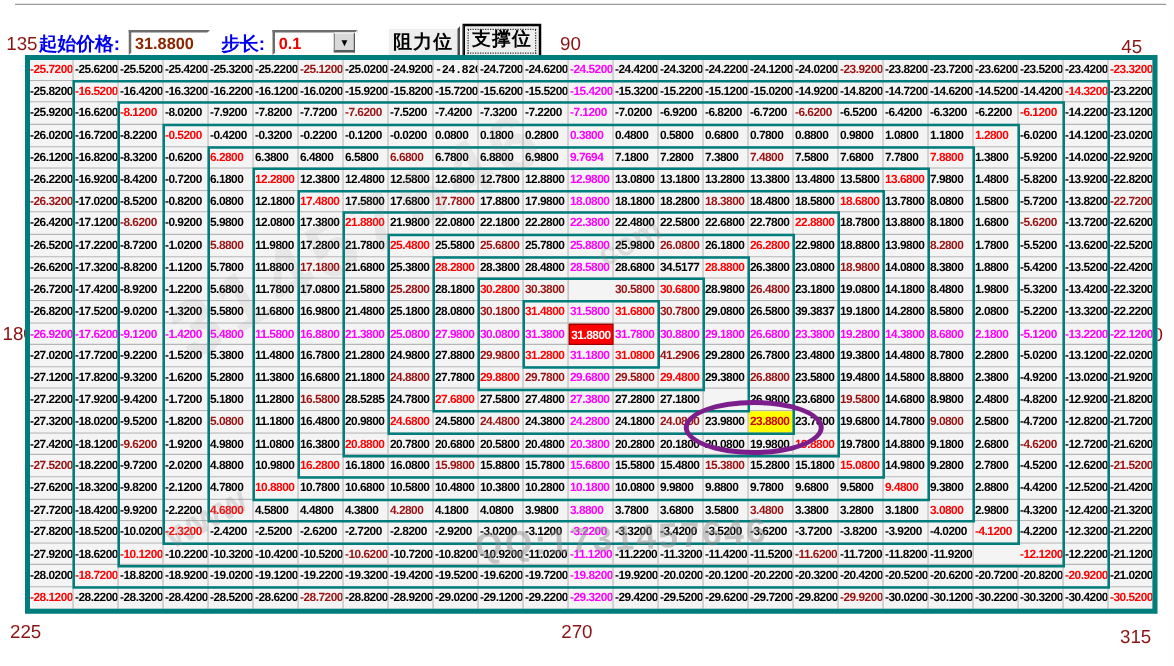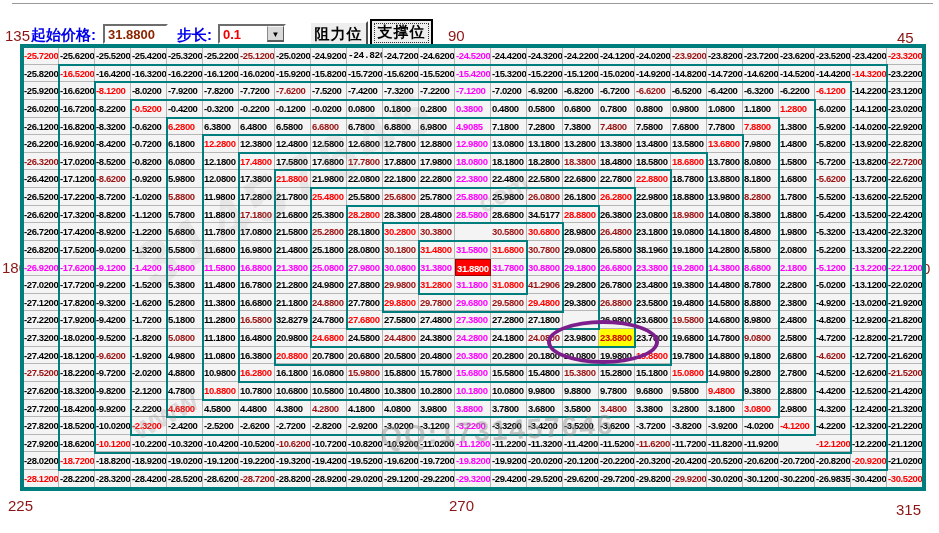--- a/index.html
+++ b/index.html
@@ -178,21 +178,21 @@
       <div class="cell" style="color: rgb(0, 0, 0);">-8.3200</div>
       <div class="cell" style="color: rgb(0, 0, 0);">-0.6200</div>
       <div class="cell" style="color: rgb(255, 0, 0);">6.2800</div>
       <div class="cell" style="color: rgb(0, 0, 0);">6.3800</div>
       <div class="cell" style="color: rgb(0, 0, 0);">6.4800</div>
       <div class="cell" style="color: rgb(0, 0, 0);">6.5800</div>
       <div class="cell" style="color: rgb(153, 17, 17);">6.6800</div>
       <div class="cell" style="color: rgb(0, 0, 0);">6.7800</div>
       <div class="cell" style="color: rgb(0, 0, 0);">6.8800</div>
       <div class="cell" style="color: rgb(0, 0, 0);">6.9800</div>
-      <div class="cell" style="color: rgb(255, 0, 255);">4.9085</div>
+      <div class="cell" style="color: rgb(255, 0, 255);">9.7694</div>
       <div class="cell" style="color: rgb(0, 0, 0);">7.1800</div>
       <div class="cell" style="color: rgb(0, 0, 0);">7.2800</div>
       <div class="cell" style="color: rgb(0, 0, 0);">7.3800</div>
       <div class="cell" style="color: rgb(153, 17, 17);">7.4800</div>
       <div class="cell" style="color: rgb(0, 0, 0);">7.5800</div>
       <div class="cell" style="color: rgb(0, 0, 0);">7.6800</div>
       <div class="cell" style="color: rgb(0, 0, 0);">7.7800</div>
       <div class="cell" style="color: rgb(255, 0, 0);">7.8800</div>
       <div class="cell" style="color: rgb(0, 0, 0);">1.3800</div>
       <div class="cell" style="color: rgb(0, 0, 0);">-5.9200</div>
@@ -358,21 +358,21 @@
       <div class="cell" style="color: rgb(0, 0, 0);">21.4800</div>
       <div class="cell" style="color: rgb(0, 0, 0);">25.1800</div>
       <div class="cell" style="color: rgb(0, 0, 0);">28.0800</div>
       <div class="cell" style="color: rgb(153, 17, 17);">30.1800</div>
       <div class="cell" style="color: rgb(255, 0, 0);">31.4800</div>
       <div class="cell" style="color: rgb(255, 0, 255);">31.5800</div>
       <div class="cell" style="color: rgb(255, 0, 0);">31.6800</div>
       <div class="cell" style="color: rgb(153, 17, 17);">30.7800</div>
       <div class="cell" style="color: rgb(0, 0, 0);">29.0800</div>
       <div class="cell" style="color: rgb(0, 0, 0);">26.5800</div>
-      <div class="cell" style="color: rgb(0, 0, 0);">38.1960</div>
+      <div class="cell" style="color: rgb(0, 0, 0);">39.3837</div>
       <div class="cell" style="color: rgb(0, 0, 0);">19.1800</div>
       <div class="cell" style="color: rgb(0, 0, 0);">14.2800</div>
       <div class="cell" style="color: rgb(0, 0, 0);">8.5800</div>
       <div class="cell" style="color: rgb(0, 0, 0);">2.0800</div>
       <div class="cell" style="color: rgb(0, 0, 0);">-5.2200</div>
       <div class="cell" style="color: rgb(0, 0, 0);">-13.3200</div>
       <div class="cell" style="color: rgb(0, 0, 0);">-22.2200</div>
       <div class="cell" style="color: rgb(255, 0, 255);">-26.9200</div>
       <div class="cell" style="color: rgb(255, 0, 255);">-17.6200</div>
       <div class="cell" style="color: rgb(255, 0, 255);">-9.1200</div>
@@ -448,21 +448,21 @@
       <div class="cell" style="color: rgb(0, 0, 0);">-4.9200</div>
       <div class="cell" style="color: rgb(0, 0, 0);">-13.0200</div>
       <div class="cell" style="color: rgb(0, 0, 0);">-21.9200</div>
       <div class="cell" style="color: rgb(0, 0, 0);">-27.2200</div>
       <div class="cell" style="color: rgb(0, 0, 0);">-17.9200</div>
       <div class="cell" style="color: rgb(0, 0, 0);">-9.4200</div>
       <div class="cell" style="color: rgb(0, 0, 0);">-1.7200</div>
       <div class="cell" style="color: rgb(0, 0, 0);">5.1800</div>
       <div class="cell" style="color: rgb(0, 0, 0);">11.2800</div>
       <div class="cell" style="color: rgb(153, 17, 17);">16.5800</div>
-      <div class="cell" style="color: rgb(0, 0, 0);">32.8279</div>
+      <div class="cell" style="color: rgb(0, 0, 0);">28.5285</div>
       <div class="cell" style="color: rgb(0, 0, 0);">24.7800</div>
       <div class="cell" style="color: rgb(255, 0, 0);">27.6800</div>
       <div class="cell" style="color: rgb(0, 0, 0);">27.5800</div>
       <div class="cell" style="color: rgb(0, 0, 0);">27.4800</div>
       <div class="cell" style="color: rgb(255, 0, 255);">27.3800</div>
       <div class="cell" style="color: rgb(0, 0, 0);">27.2800</div>
       <div class="cell" style="color: rgb(0, 0, 0);">27.1800</div>
       <div class="cell" style="color: rgb(255, 0, 0); margin-top: 47px;">27.0800</div>
       <div class="cell" style="color: rgb(0, 0, 0);">26.9800</div>
       <div class="cell" style="color: rgb(0, 0, 0);">23.6800</div>
@@ -688,21 +688,21 @@
       <div class="cell" style="color: rgb(255, 0, 255);">-29.3200</div>
       <div class="cell" style="color: rgb(0, 0, 0);">-29.4200</div>
       <div class="cell" style="color: rgb(0, 0, 0);">-29.5200</div>
       <div class="cell" style="color: rgb(0, 0, 0);">-29.6200</div>
       <div class="cell" style="color: rgb(0, 0, 0);">-29.7200</div>
       <div class="cell" style="color: rgb(0, 0, 0);">-29.8200</div>
       <div class="cell" style="color: rgb(153, 17, 17);">-29.9200</div>
       <div class="cell" style="color: rgb(0, 0, 0);">-30.0200</div>
       <div class="cell" style="color: rgb(0, 0, 0);">-30.1200</div>
       <div class="cell" style="color: rgb(0, 0, 0);">-30.2200</div>
-      <div class="cell" style="color: rgb(0, 0, 0);">-26.9835</div>
+      <div class="cell" style="color: rgb(0, 0, 0);">-30.3200</div>
       <div class="cell" style="color: rgb(0, 0, 0);">-30.4200</div>
       <div class="cell" style="color: rgb(255, 0, 0);">-30.5200</div>
       <div class="ring" style="left: 395px; top: 193.04px; width: 110px; height: 54.92px; box-sizing: border-box;"></div>
       <div class="ring" style="left: 359px; top: 175.4px; width: 182px; height: 90.2px; box-sizing: border-box;"></div>
       <div class="ring" style="left: 323px; top: 157.76px; width: 254px; height: 125.48px; box-sizing: border-box;"></div>
       <div class="ring" style="left: 287px; top: 140.12px; width: 326px; height: 160.76px; box-sizing: border-box;"></div>
       <div class="ring" style="left: 251px; top: 122.48px; width: 398px; height: 196.04px; box-sizing: border-box;"></div>
       <div class="ring" style="left: 215px; top: 104.84px; width: 470px; height: 231.32px; box-sizing: border-box;"></div>
       <div class="ring" style="left: 179px; top: 87.2px; width: 542px; height: 266.6px; box-sizing: border-box;"></div>
       <div class="ring" style="left: 143px; top: 69.56px; width: 614px; height: 301.88px; box-sizing: border-box;"></div>

